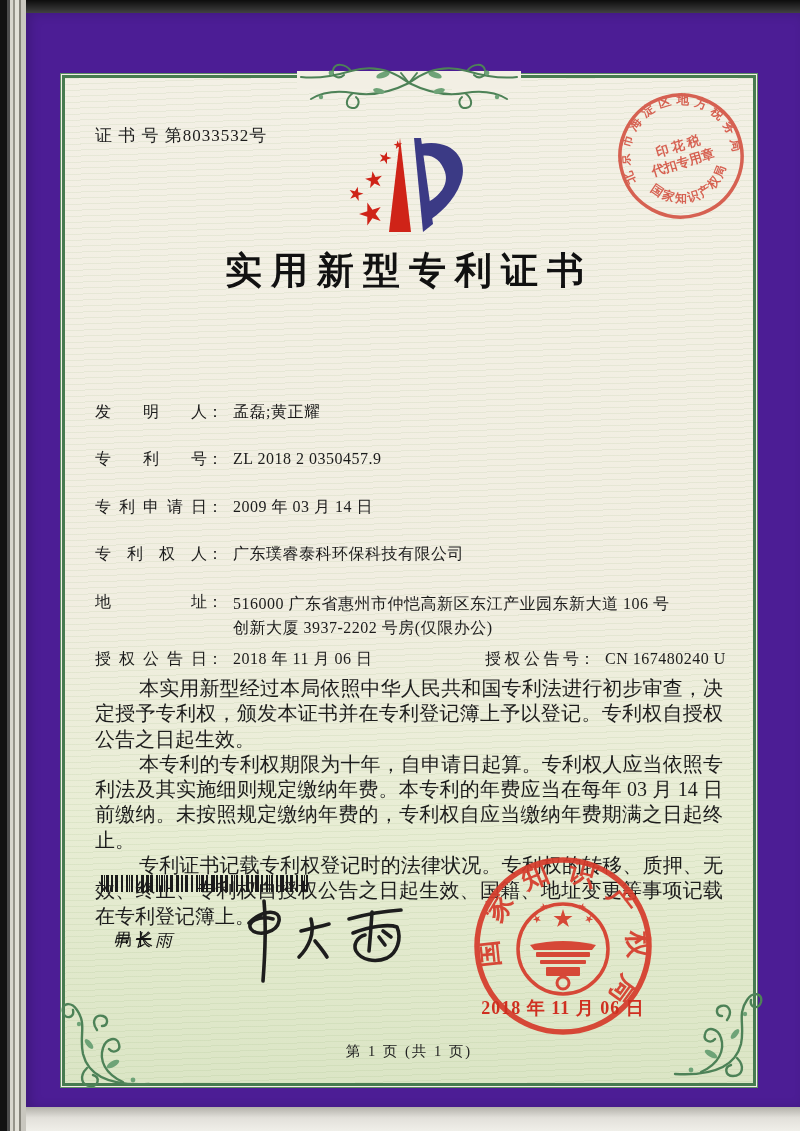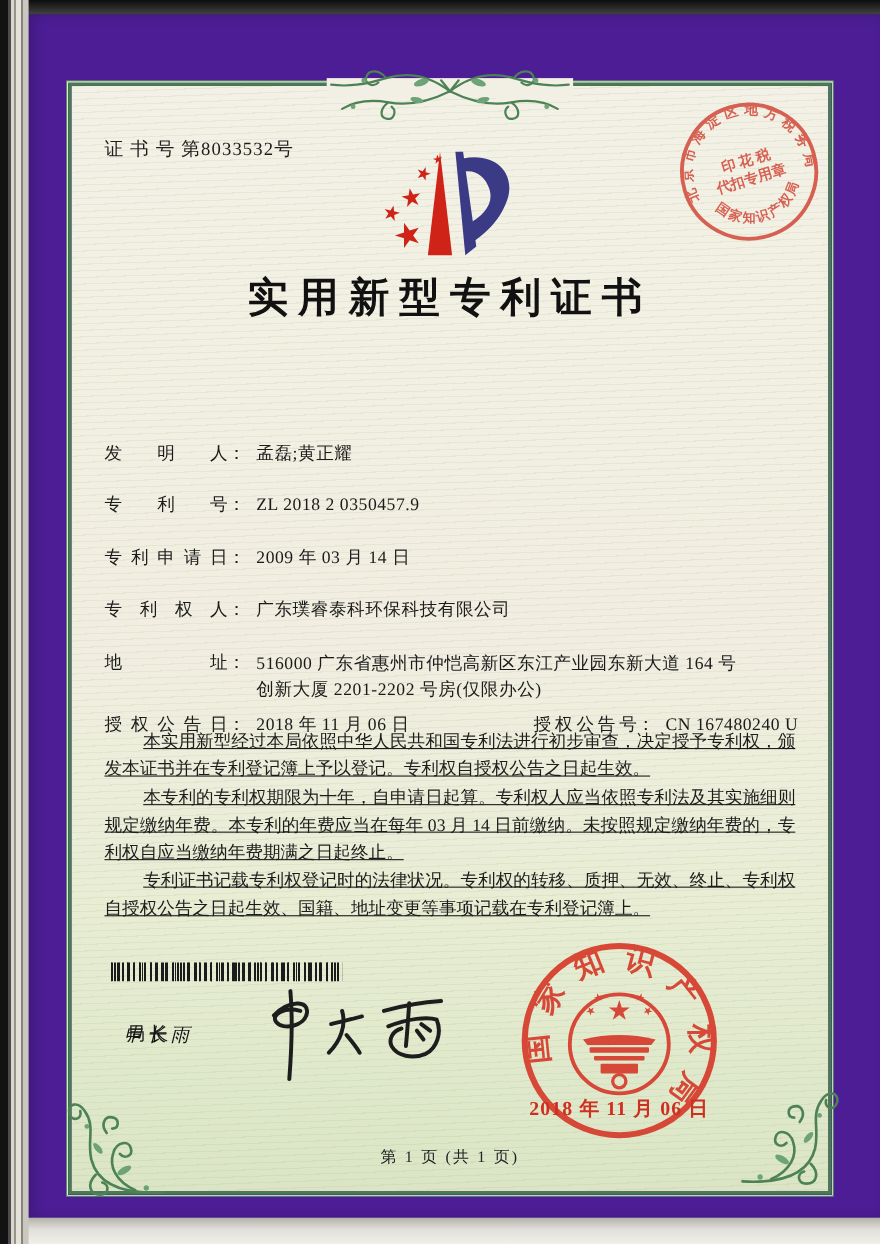--- a/index.html
+++ b/index.html
@@ -26,21 +26,21 @@
   .cert-number{left:30px;top:46px;font-size:17px;color:#1d1d1d;letter-spacing:1px;}
   .title{left:0;top:168px;width:100%;text-align:center;font-size:37px;font-weight:bold;
     color:#111;letter-spacing:9px;}
   .frow{position:absolute;left:30px;font-size:16px;color:#1b1b1b;white-space:nowrap;}
   .flabel{display:inline-block;width:112px;text-align:justify;text-align-last:justify;vertical-align:top;}
   .fcolon{display:inline-block;margin-right:10px;}
   .fvalue{letter-spacing:.5px;}
   .fvalue-wrap{display:inline-block;width:452px;white-space:normal;line-height:24px;vertical-align:top;}
   .grant-right{position:absolute;left:390px;top:0;white-space:nowrap;}
   .flabel-sm{display:inline-block;width:94px;text-align:justify;text-align-last:justify;}
-  .body-text{left:30px;top:584px;width:628px;font-size:16px;line-height:25.3px;color:#1c1c1c;text-align:justify;text-decoration:underline;}
+  .body-text{left:30px;top:598px;width:628px;font-size:20px;line-height:25.3px;color:#1c1c1c;text-align:justify;}
   .body-text p{margin:0;text-indent:2.2em;}
   .barcode{left:36px;top:797px;width:210px;height:17px;
     background:
       repeating-linear-gradient(90deg,#1b1b1b 0 2px,transparent 2px 5px),
       repeating-linear-gradient(90deg,#1b1b1b 0 1px,transparent 1px 7px),
       repeating-linear-gradient(90deg,transparent 0 3px,#1b1b1b 3px 4px,transparent 4px 11px);}
   .signer{font-size:17px;color:#151515;letter-spacing:4px;}
   .signer-title{left:50px;top:850px;}
   .signer-name{left:48px;top:851px;font-style:italic;}
   .signature{left:158px;top:815px;}
@@ -131,21 +131,21 @@
       <div class="frow" style="top:371px">
         <span class="flabel">专利号</span><span class="fcolon">：</span><span class="fvalue">ZL 2018 2 0350457.9</span>
       </div>
       <div class="frow" style="top:419px">
         <span class="flabel">专利申请日</span><span class="fcolon">：</span><span class="fvalue">2009 年 03 月 14 日</span>
       </div>
       <div class="frow" style="top:466px">
         <span class="flabel">专利权人</span><span class="fcolon">：</span><span class="fvalue">广东璞睿泰科环保科技有限公司</span>
       </div>
       <div class="frow" style="top:514px">
-        <span class="flabel">地址</span><span class="fcolon">：</span><span class="fvalue fvalue-wrap">516000 广东省惠州市仲恺高新区东江产业园东新大道 164 号创新大厦 2201-2202 号房(仅限办公)</span>
+        <span class="flabel">地址</span><span class="fcolon">：</span><span class="fvalue fvalue-wrap">516000 广东省惠州市仲恺高新区东江产业园东新大道 106 号创新大厦 3937-2202 号房(仅限办公)</span>
       </div>
       <div class="frow" style="top:571px;width:628px">
         <span class="flabel">授权公告日</span><span class="fcolon">：</span><span class="fvalue">2018 年 11 月 06 日</span>
         <span class="grant-right">
           <span class="flabel-sm">授权公告号</span><span class="fcolon">：</span><span class="fvalue">CN 167480240 U</span>
         </span>
       </div>
 
       <div class="abs body-text">
         <p>本实用新型经过本局依照中华人民共和国专利法进行初步审查，决定授予专利权，颁发本证书并在专利登记簿上予以登记。专利权自授权公告之日起生效。</p>

